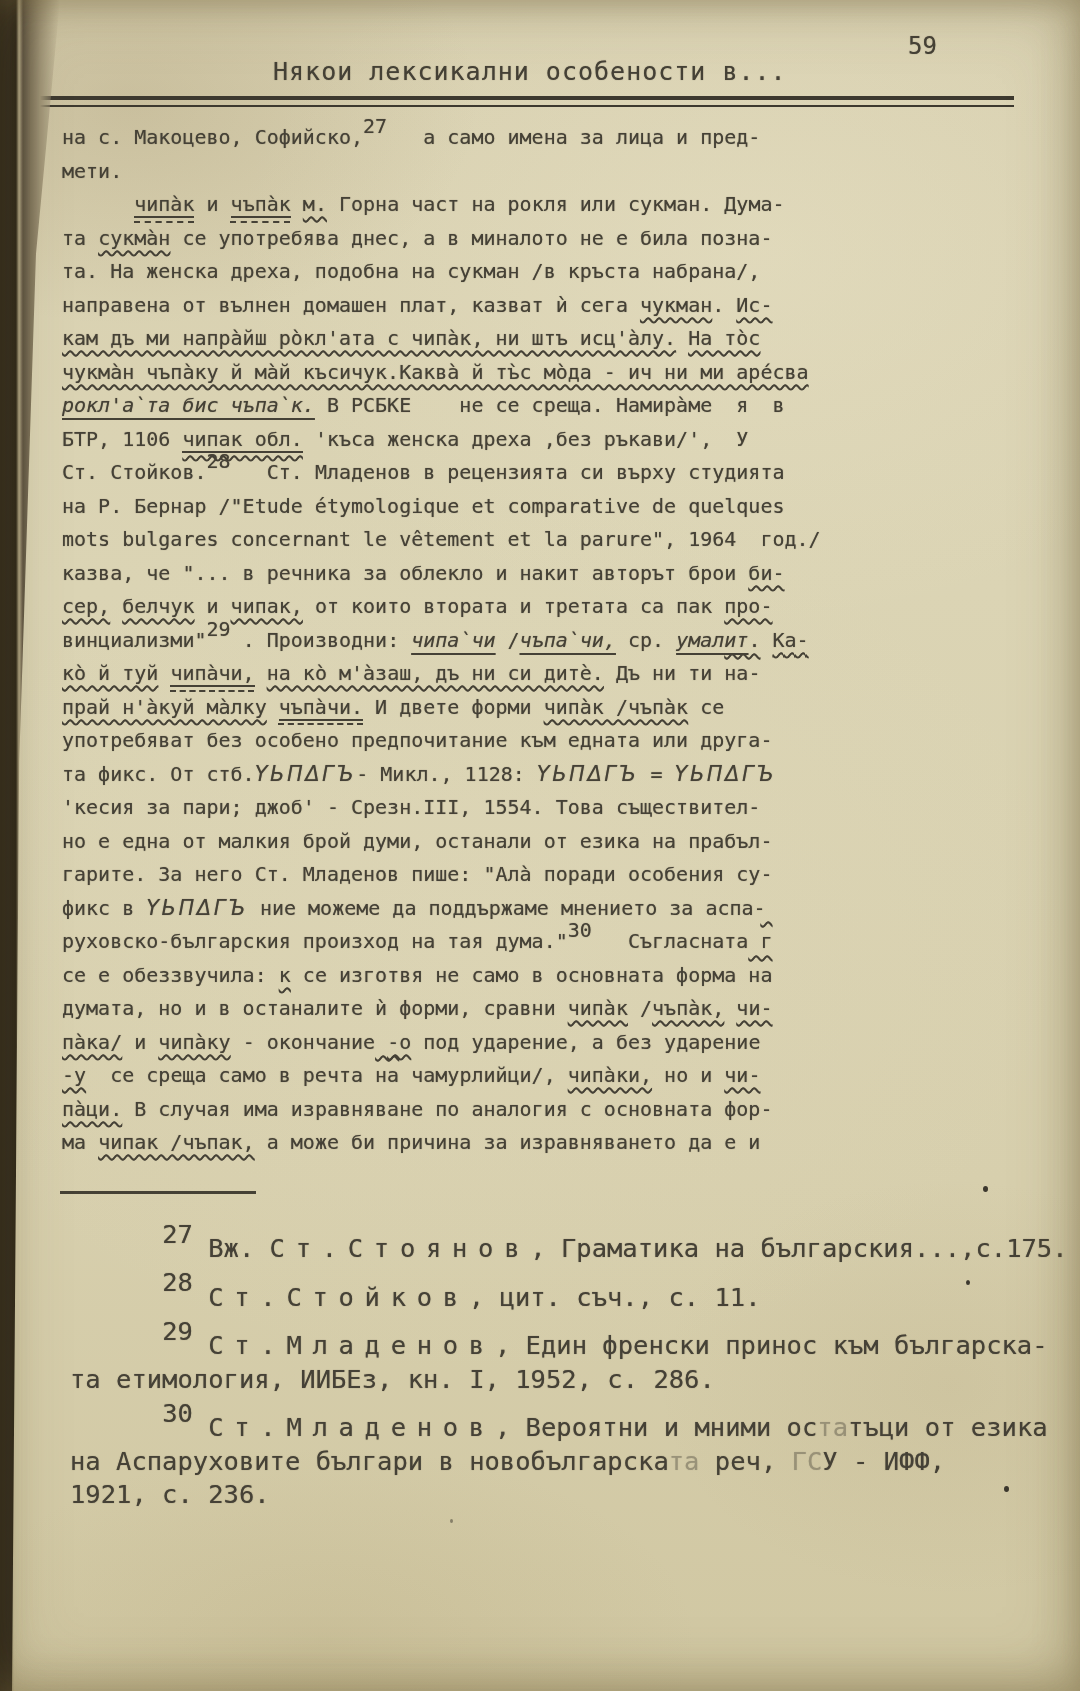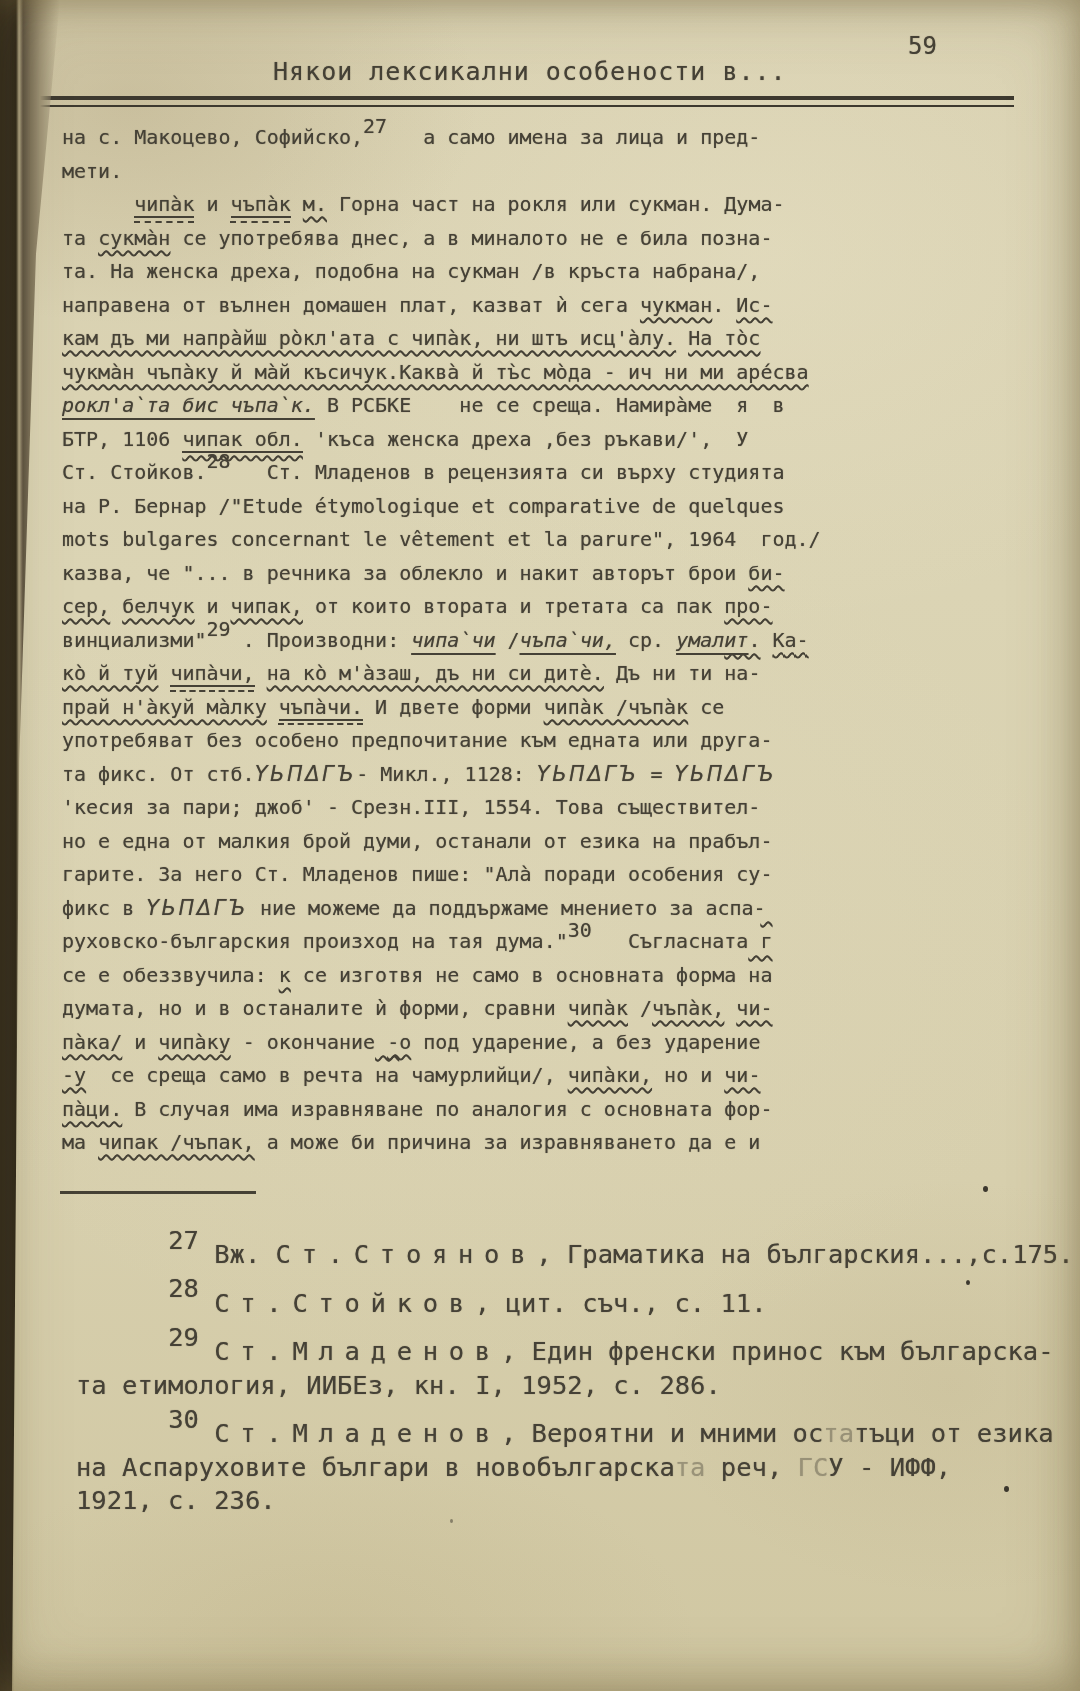--- a/index.html
+++ b/index.html
@@ -26,21 +26,21 @@
     clip-path:polygon(0 0,100% 0,60% 15%,32% 45%,20% 100%,0 100%);}
   .txt{text-shadow:0 0 1px rgba(70,64,52,.6);}
   .hdr-title{position:absolute;left:273px;top:57px;font-size:25px;letter-spacing:1px;white-space:pre;}
   .hdr-num{position:absolute;left:908px;top:32px;font-size:24px;}
   .hdr-rule{position:absolute;left:36px;top:96px;width:978px;height:5px;
     border-top:4px solid #3d392f;border-bottom:2px solid #3d392f;}
   .bodytext{position:absolute;left:62px;top:121px;font-size:20px;z-index:2;}
   .line{height:33.5px;line-height:33.5px;white-space:pre;}
   .fn-sep{position:absolute;left:60px;top:1191px;width:196px;border-top:3px solid #454135;}
   .footnotes{position:absolute;left:62px;top:1224px;font-size:25.5px;z-index:2;}
-  .fnote{margin:14px;}
+  .fnote{margin:8px;}
   .fnote + .fnote{margin-top:15px;}
   .sup{position:relative;top:-.55em;}
   .u  {text-decoration:underline solid 2px;text-underline-offset:6px;text-decoration-skip-ink:none;font-style:italic;}
   .uw {text-decoration:underline wavy 2px;text-underline-offset:5px;text-decoration-skip-ink:none;}
   .u2 {border-bottom:2.5px solid currentColor;text-decoration:underline dashed 2px;text-underline-offset:10px;text-decoration-skip-ink:none;}
   .us {border-bottom:2.5px solid currentColor;text-decoration:underline wavy 2px;text-underline-offset:9px;text-decoration-skip-ink:none;}
   .ow {text-decoration:overline wavy 2px;text-decoration-skip-ink:none;}
   .og {font-family:"DejaVu Sans","Liberation Sans",sans-serif;letter-spacing:2.5px;font-size:1.05em;font-style:italic;}
   .ls {letter-spacing:.42em;}
   .fade{opacity:.4;}

